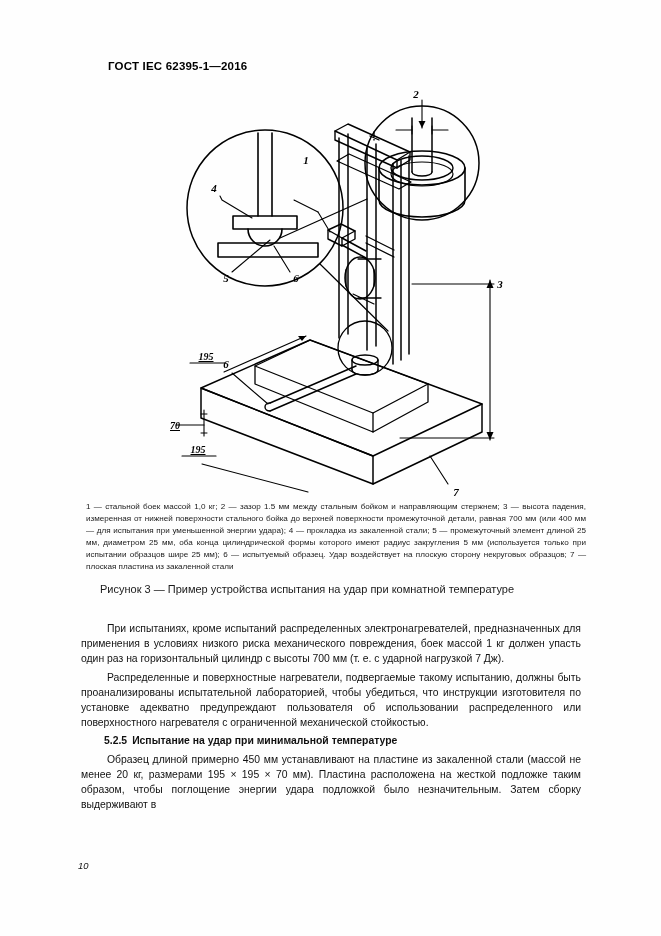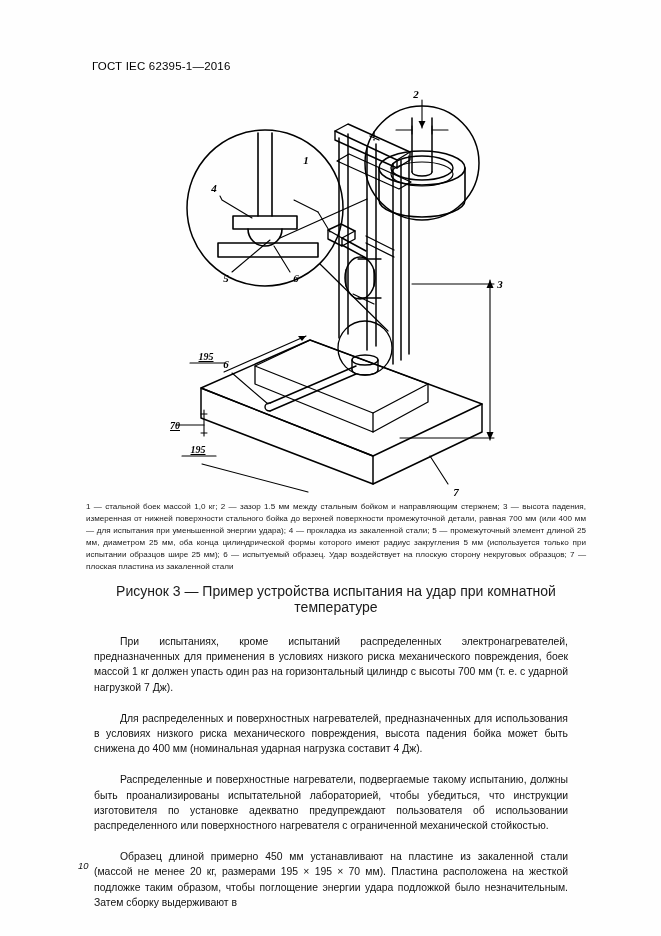--- a/index.html
+++ b/index.html
@@ -18,24 +18,24 @@
   .page {
     position: absolute;
     left: 0; top: 0;
     width: 661px;
     height: 936px;
     background: #fefefe;
   }
   
   .header {
     position: absolute;
-    left: 72px;
+    left: 88px;
     top: 60px;
     font-size: 11.5px;
-    font-weight: normal;
+    font-weight: bold;
     letter-spacing: 0.2px;
     white-space: nowrap;
     padding-left: 20px;
   }
   
   .figure-area {
     position: absolute;
     left: 160px;
     top: 88px;
     width: 420px;
@@ -50,41 +50,41 @@
     top: 501px;
     width: 500px;
     font-size: 8.1px;
     line-height: 12px;
     text-align: justify;
     color: #1a1a1a;
   }
 
   .fig-title {
     position: absolute;
-    left: 86px;
+    left: 100px;
     top: 583px;
     width: 500px;
-    text-align: center;
-    font-size: 14px;
+    text-align: left;
+    font-size: 11px;
     color: #1a1a1a;
   }
 
   
   .body {
     position: absolute;
     left: 78px;
     top: 618px;
     width: 506px;
     font-size: 10.4px;
     line-height: 15.2px;
     text-align: justify;
     color: #111111;
   }
   .body p {
-    margin: 16px;
+    margin: 3px;
     text-indent: 26px;
   }
   .body h5 {
     margin: 0;
     font-size: 10.4px;
     font-weight: bold;
     text-indent: 26px;
     line-height: 15.2px;
   }
   .body h5 .num { margin-right: 5px; }
@@ -258,20 +258,22 @@
       <text class="lbl-u" x="38" y="365" text-anchor="middle">195</text>
     </svg>
   </div>
 
   <div class="fig-key">1 — стальной боек массой 1,0 кг; 2 — зазор 1.5 мм между стальным бойком и направляющим стержнем; 3 — высота падения, измеренная от нижней поверхности стального бойка до верхней поверхности промежуточной детали, равная 700 мм (или 400 мм — для испытания при уменьшенной энергии удара); 4 — прокладка из закаленной стали; 5 — промежуточный элемент длиной 25 мм, диаметром 25 мм, оба конца цилиндрической формы которого имеют радиус закругления 5 мм (используется только при испытании образцов шире 25 мм); 6 — испытуемый образец. Удар воздействует на плоскую сторону некруговых образцов; 7 — плоская пластина из закаленной стали</div>
 
   <div class="fig-title">Рисунок 3 — Пример устройства испытания на удар при комнатной температуре</div>
 
   <div class="body">
     <p>При испытаниях, кроме испытаний распределенных электронагревателей, предназначенных для применения в условиях низкого риска механического повреждения, боек массой 1 кг должен упасть один раз на горизонтальный цилиндр с высоты 700 мм (т. е. с ударной нагрузкой 7 Дж).</p>
-    <p>Для распределенных и поверхностных нагревателей, предназначенных для использования в условиях низкого риска механического повреждения, высота падения бойка может быть снижена до 400 мм (номинальная ударная нагрузка составит 4 Дж).</p>
     <p>Распределенные и поверхностные нагреватели, подвергаемые такому испытанию, должны быть проанализированы испытательной лабораторией, чтобы убедиться, что инструкции изготовителя по установке адекватно предупреждают пользователя об использовании распределенного или поверхностного нагревателя с ограниченной механической стойкостью.</p>
+    <h5>
+      <span class="num">5.2.5</span><span>Испытание на удар при минимальной температуре</span>
+    </h5>
     <p>Образец длиной примерно 450 мм устанавливают на пластине из закаленной стали (массой не менее 20 кг, размерами 195 × 195 × 70 мм). Пластина расположена на жесткой подложке таким образом, чтобы поглощение энергии удара подложкой было незначительным. Затем сборку выдерживают в</p>
   </div>
 
   <div class="folio">10</div>
 
 </div>
 
 </body></html>

